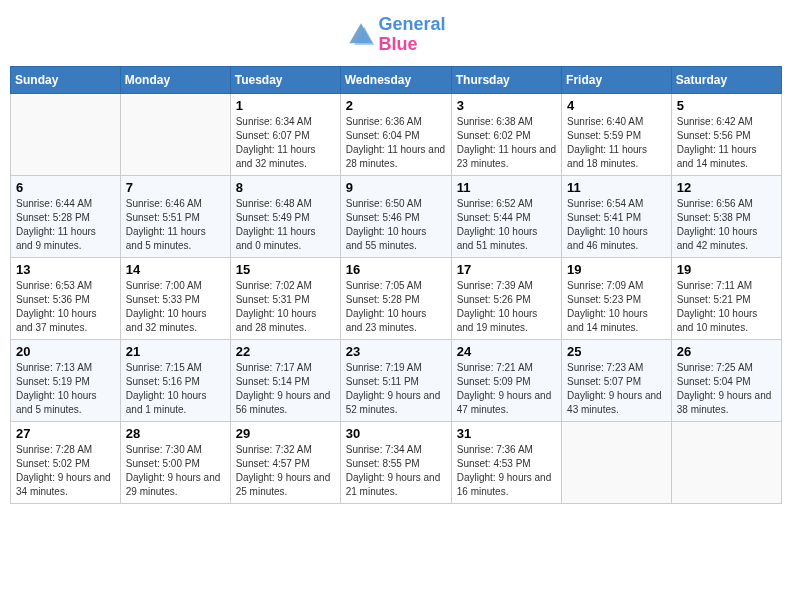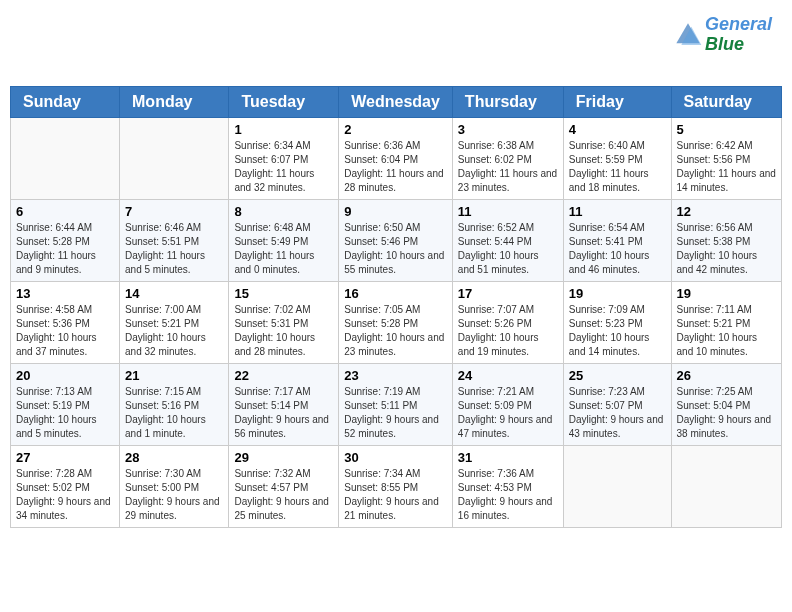--- a/index.html
+++ b/index.html
@@ -6,24 +6,23 @@
     body {
       font-family: Arial, sans-serif;
       background: #fff;
       width: 792px;
       min-height: 612px;
       padding: 10px;
     }
     .header {
       display: flex;
       align-items: flex-start;
-      justify-content: flex-end;
-      margin-bottom: 26px;
+      justify-content: center;
+      margin-bottom: 6px;
       padding: 5px 10px;
-      font-style: italic;
     }
     .logo {
       display: flex;
       align-items: center;
     }
     .logo-text {
       font-size: 18px;
       font-weight: bold;
       color: #333;
       line-height: 1.1;
@@ -49,23 +48,23 @@
       color: #555;
     }
     .calendar {
       width: 100%;
       border-collapse: collapse;
       font-size: 11px;
     }
     .calendar th {
       background-color: #3a7abf;
       color: white;
-      padding: 6px 12px;
+      padding: 6px 4px;
       text-align: left;
-      font-size: 16px;
+      font-size: 12px;
       font-weight: bold;
       border: 1px solid #2a6aaf;
     }
     .calendar td {
       border: 1px solid #ccc;
       vertical-align: top;
       padding: 4px 5px;
       width: 113px;
       min-height: 80px;
       background: #fff;
@@ -95,21 +94,21 @@
 <body>
 
 <div class="header">
   <div class="logo">
     <svg class="logo-icon" viewBox="0 0 36 36">
       <polygon points="18,4 32,28 4,28" fill="#3a7abf" opacity="0.7"></polygon>
       <polygon points="22,8 34,30 10,30" fill="#5a9fdf" opacity="0.5"></polygon>
     </svg>
     <div class="logo-text">
       <div><span>General</span></div>
-      <div><span style="color:#15803d">Blue</span></div>
+      <div><span style="color:#ec4899">Blue</span></div>
     </div>
   </div>
   <div class="title-block">
     <div class="month-title"></div>
     <div class="location-title"></div>
   </div>
 </div>
 
 <table class="calendar">
   <thead>
@@ -198,45 +197,45 @@
         <td>
           <span class="day-num">12</span>
           <div class="day-detail">Sunrise: 6:56 AM
 Sunset: 5:38 PM
 Daylight: 10 hours and 42 minutes.</div>
         </td>
       </tr>
       <tr>
         <td>
           <span class="day-num">13</span>
-          <div class="day-detail">Sunrise: 4:58 AM
+          <div class="day-detail">Sunrise: 6:53 AM
 Sunset: 5:36 PM
 Daylight: 10 hours and 37 minutes.</div>
         </td>
         <td>
           <span class="day-num">14</span>
           <div class="day-detail">Sunrise: 7:00 AM
-Sunset: 5:21 PM
+Sunset: 5:33 PM
 Daylight: 10 hours and 32 minutes.</div>
         </td>
         <td>
           <span class="day-num">15</span>
           <div class="day-detail">Sunrise: 7:02 AM
 Sunset: 5:31 PM
 Daylight: 10 hours and 28 minutes.</div>
         </td>
         <td>
           <span class="day-num">16</span>
           <div class="day-detail">Sunrise: 7:05 AM
 Sunset: 5:28 PM
 Daylight: 10 hours and 23 minutes.</div>
         </td>
         <td>
           <span class="day-num">17</span>
-          <div class="day-detail">Sunrise: 7:07 AM
+          <div class="day-detail">Sunrise: 7:39 AM
 Sunset: 5:26 PM
 Daylight: 10 hours and 19 minutes.</div>
         </td>
         <td>
           <span class="day-num">19</span>
           <div class="day-detail">Sunrise: 7:09 AM
 Sunset: 5:23 PM
 Daylight: 10 hours and 14 minutes.</div>
         </td>
         <td>

